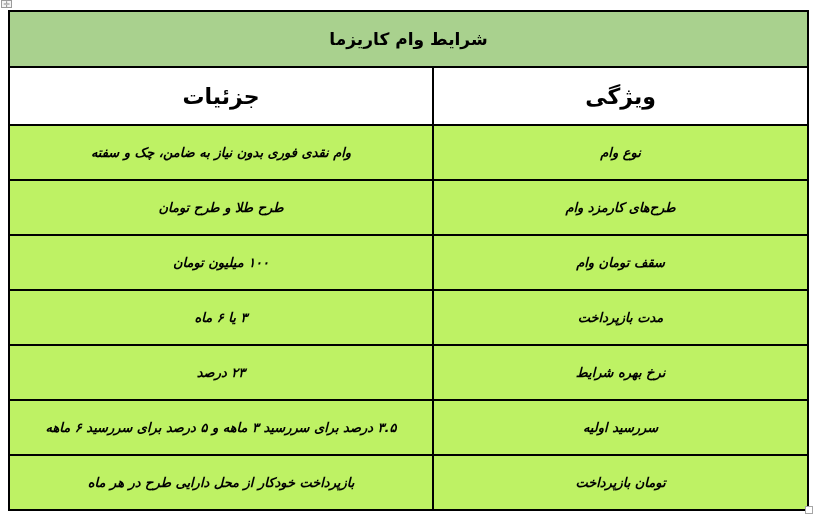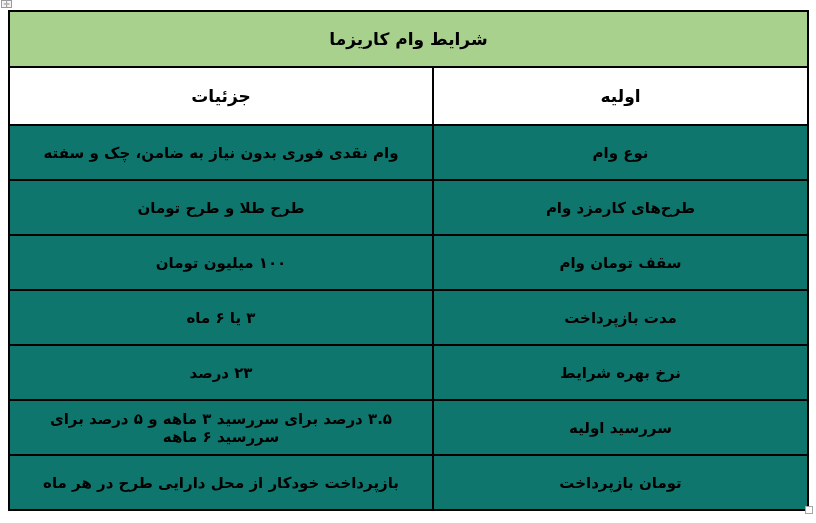--- a/index.html
+++ b/index.html
@@ -60,44 +60,44 @@
     font-weight: bold;
     padding: 2px 18px;
     overflow: hidden;
   }
   .title-row { height: 56px; }
   .title-cell {
     background: #a9d18e;
     font-size: 17px;
   }
   .colhead-row { height: 58px; }
-  .col-head { font-size: 17px; background: #ffffff; }
+  .col-head { font-size: 22px; background: #ffffff; }
   tbody tr { height: 55px; }
-  tbody td { font-size: 15px; background: #0f766e; }
+  tbody td { font-size: 13px; background: #bef264; font-style: italic; }
   .col-feature { width: 375px; }
   .col-detail  { width: 424px; }
 </style>
 </head>
 <body>
 
 <div class="stage">
 
   <div class="move-handle">✛</div>
 
   <table class="loan">
     <colgroup>
       <col class="col-feature">
       <col class="col-detail">
     </colgroup>
     <thead>
       <tr class="title-row">
         <th colspan="2" class="title-cell">شرایط وام کاریزما</th>
       </tr>
       <tr class="colhead-row">
-        <th class="col-head">اولیه</th>
+        <th class="col-head">ویژگی</th>
         <th class="col-head">جزئیات</th>
       </tr>
     </thead>
     <tbody>
       <tr>
         <td>نوع وام</td>
         <td>وام نقدی فوری بدون نیاز به ضامن، چک و سفته</td>
       </tr>
       <tr>
         <td>طرح‌های کارمزد وام</td>

